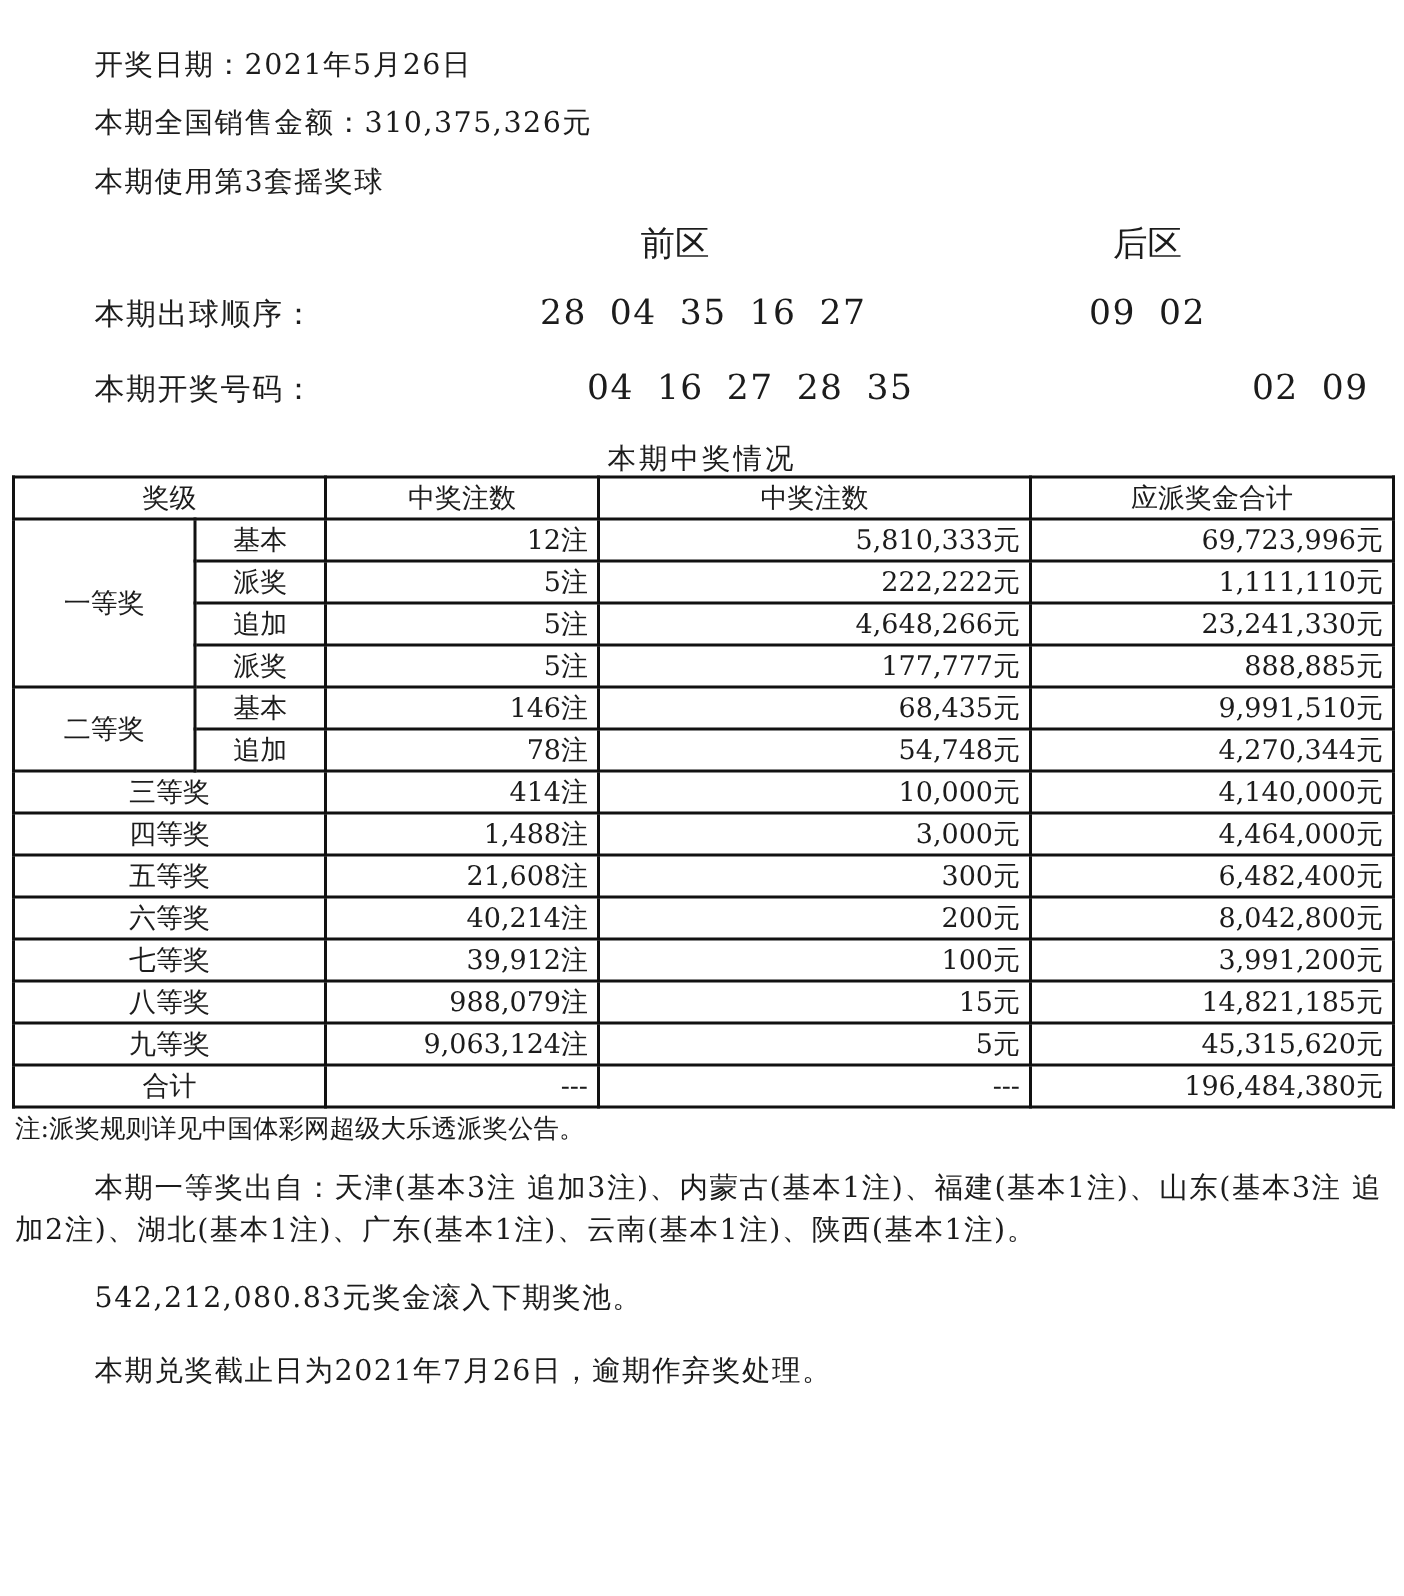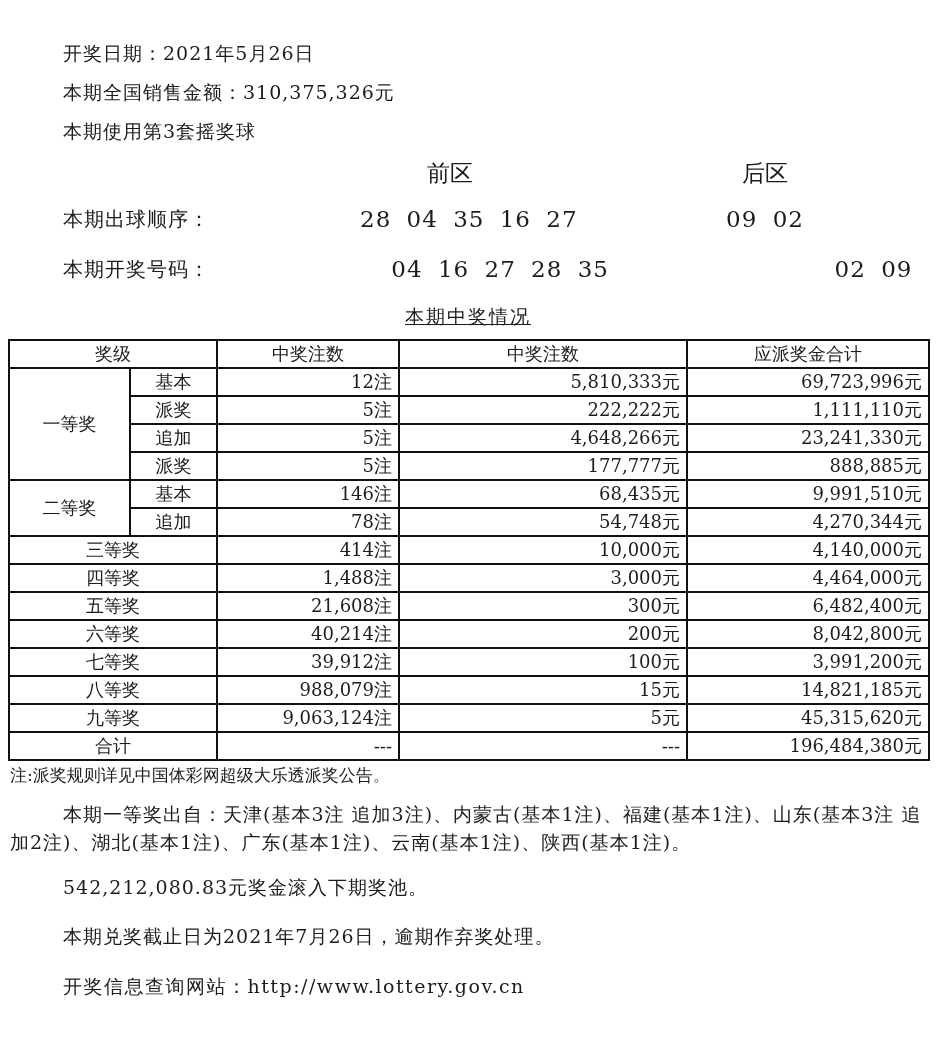--- a/index.html
+++ b/index.html
@@ -3,21 +3,21 @@
 <meta charset="utf-8">
 <style>
   * { margin: 0; padding: 0; box-sizing: border-box; }
   html, body {
     width: 936px; height: 1064px;
     background: #ffffff;
     color: #1c1c1c;
     font-family: "DejaVu Serif", "Liberation Serif", serif;
     overflow: hidden;
   }
-  .doc { width: 936px; height: 1064px; padding-top: 42px; }
+  .doc { width: 936px; height: 1064px; padding-top: 32px; }
 
   .info-line {
     margin-left: 63px;
     font-size: 19px;
     line-height: 22px;
     margin-bottom: 17px;
     letter-spacing: 1px;
   }
 
   .zone-row { display: flex; align-items: flex-start; }
@@ -29,28 +29,27 @@
   .col-gap { width: 160px; }
   .col-c { width: 130px; text-align: center; font-size: 23px; line-height: 22px; }
   .balls { letter-spacing: 1px; word-spacing: 7px; white-space: nowrap; }
 
   .table-title {
     margin-top: 25px;
     text-align: center;
     font-size: 19px;
     line-height: 22px;
     letter-spacing: 2px;
-    text-decoration: underline;
   }
 
   table.prize {
     border-collapse: collapse;
     table-layout: fixed;
     width: 920px;
-    margin: 12px 8px 0 8px;
+    margin: 0 8px 0 8px;
   }
   table.prize th, table.prize td {
     border: 2px solid #111;
     height: 28px;
     font-size: 18px;
     font-weight: normal;
     vertical-align: middle;
     overflow: hidden;
     white-space: nowrap;
   }
@@ -217,15 +216,14 @@
       </tr>
     </tbody>
   </table>
 
   <div class="rule-note">注:派奖规则详见中国体彩网超级大乐透派奖公告。</div>
 
   <div class="origin-para">本期一等奖出自：天津(基本3注 追加3注)、内蒙古(基本1注)、福建(基本1注)、山东(基本3注 追加2注)、湖北(基本1注)、广东(基本1注)、云南(基本1注)、陕西(基本1注)。</div>
 
   <div class="foot-line fl-rollover">542,212,080.83元奖金滚入下期奖池。</div>
   <div class="foot-line fl-deadline">本期兑奖截止日为2021年7月26日，逾期作弃奖处理。</div>
-  <div class="foot-line fl-website">开奖信息查询网站：http://www.lottery.gov.cn</div>
 
 </div>
 
 </body></html>

